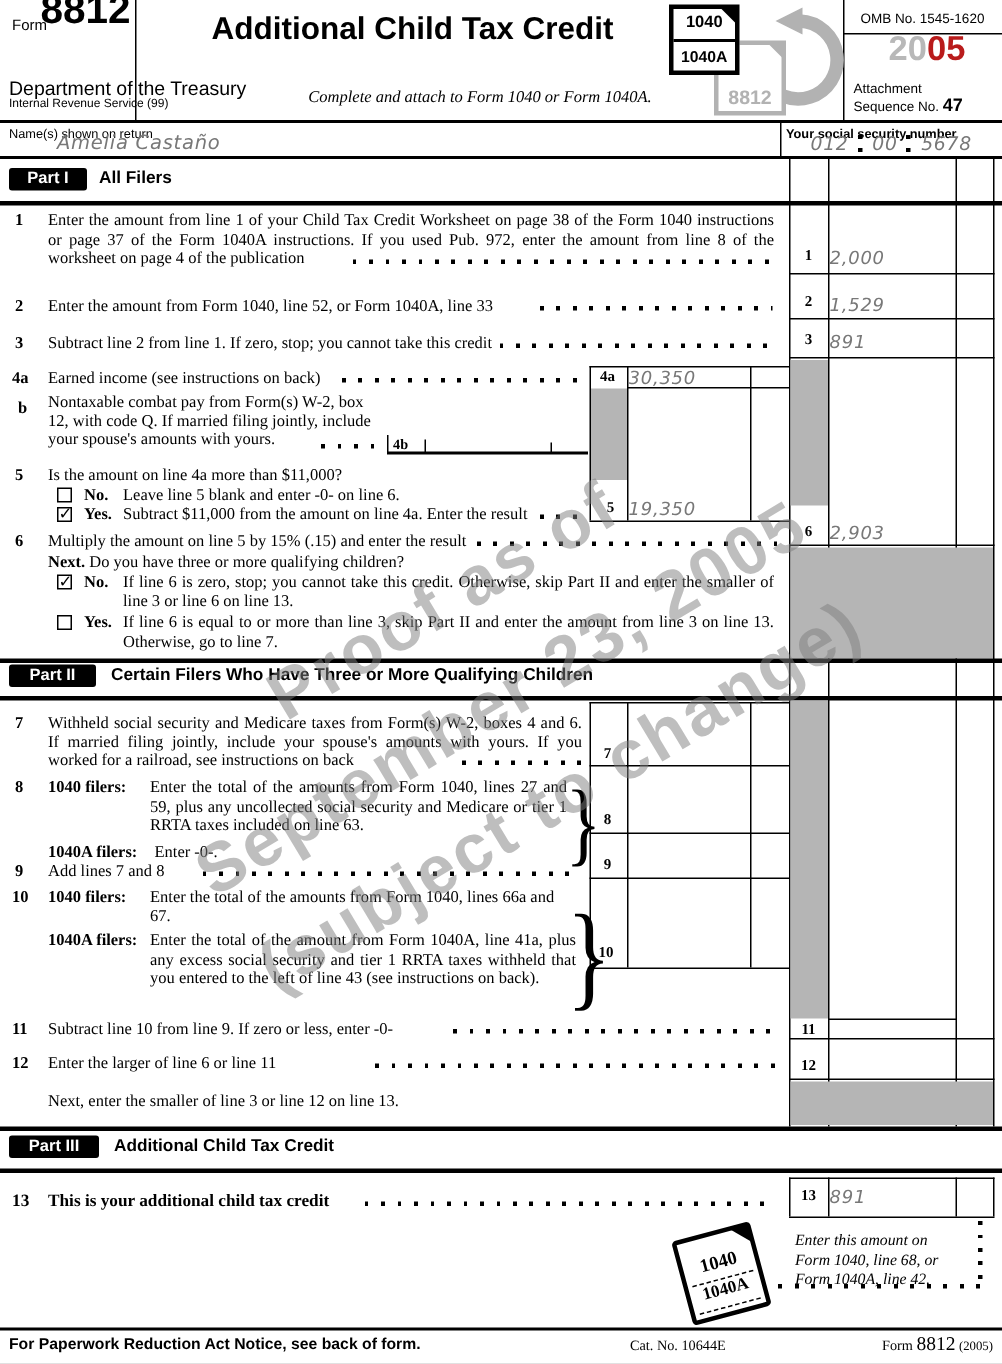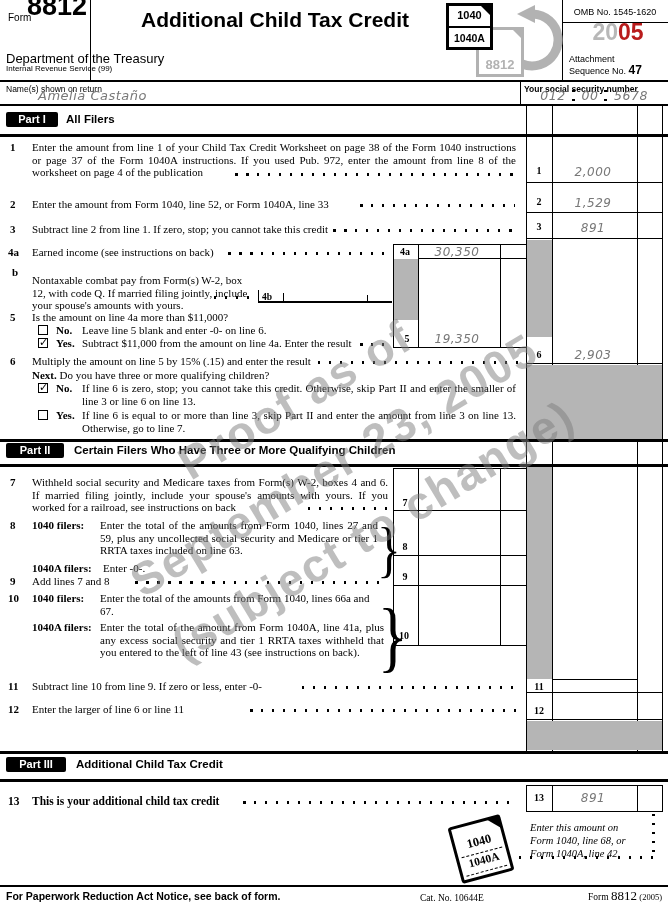--- a/index.html
+++ b/index.html
@@ -10,21 +10,21 @@
   .hl{position:absolute;background:#000;height:1px}
   .vl{position:absolute;background:#000;width:1px}
   .gray{position:absolute;background:#b5b5b5}
   .t{position:absolute;font-size:11px;line-height:12.5px}
   .j{text-align:justify}
   .b{font-weight:bold}
   .sans{font-family:"Liberation Sans",sans-serif}
   .hw{font-family:"DejaVu Sans",sans-serif;font-style:italic;color:#787878;
       font-size:12px;letter-spacing:.5px}
   .cellno{position:absolute;font-size:10px;font-weight:bold;text-align:center;width:22px}
-  .val{position:absolute;text-align:center;width:80px}
+  .val{position:absolute;text-align:left;width:80px}
   .dots{position:absolute;height:2.5px;
         background-image:repeating-linear-gradient(90deg,#000 0 2.5px,transparent 2.5px 11px)}
   .vdots{position:absolute;width:2.5px;
         background-image:repeating-linear-gradient(180deg,#000 0 2.5px,transparent 2.5px 9px)}
   .cb{position:absolute;width:10px;height:10px;border:1.3px solid #000;
       font-family:"DejaVu Sans",sans-serif;font-size:11px;line-height:8px}
   .badge{position:absolute;background:#000;color:#fff;font-family:"Liberation Sans",sans-serif;
          font-weight:bold;font-size:11px;text-align:center;height:15px;padding-top:1px;border-radius:2px}
   .pt{position:absolute;font-family:"Liberation Sans",sans-serif;font-weight:bold;font-size:11.5px}
   .brace{position:absolute;font-family:"Liberation Serif",serif;font-weight:400;color:#000}
@@ -39,20 +39,21 @@
 
   <div class="vl" style="left:90px;top:0;height:80px"></div>
   <div class="vl" style="left:562px;top:0;height:80px"></div>
   <div class="hl" style="left:0;top:80px;width:668px;height:2px"></div>
 
   <div class="t sans" style="left:8px;top:12px;font-size:10px">Form</div>
   <div class="t sans b" style="left:27px;top:0px;font-size:27px">8812</div>
   <div class="t sans b" style="left:110px;top:14px;width:330px;text-align:center;font-size:21px">Additional Child Tax Credit</div>
   <div class="t sans" style="left:6px;top:53px;font-size:13px">Department of the Treasury</div>
   <div class="t sans" style="left:6px;top:63px;font-size:8px">Internal Revenue Service  (99)</div>
+  <div class="t" style="left:170px;top:59px;width:300px;text-align:center;font-style:italic;font-size:11px">Complete and attach to Form 1040 or Form 1040A.</div>
 
   <svg class="abs" style="left:497px;top:2px" width="72" height="78" viewBox="0 0 72 78">
     <path d="M 36 12 A 26 26 0 1 1 12 50" fill="none" stroke="#b2b2b2" stroke-width="9"></path>
     <polygon points="38,3 38,21 20,12" fill="#b2b2b2"></polygon>
   </svg>
   <div class="abs" style="left:476px;top:27px;width:48px;height:50px;border:3px solid #b2b2b2;background:#fff">
     <div class="abs" style="top:-1px;right:-1px;width:0;height:0;border-left:10px solid transparent;border-top:10px solid #b2b2b2"></div>
     <div class="abs sans b" style="bottom:2px;width:100%;text-align:center;color:#b2b2b2;font-size:13px">8812</div>
   </div>
   <div class="abs" style="left:446px;top:3px;width:47px;height:47px;border:3px solid #000;background:#fff">
@@ -129,21 +130,21 @@
   <div class="cellno" style="left:394px;top:246px">4a</div>
   <div class="val hw" style="left:419px;top:245px;width:76px">30,350</div>
   <div class="cellno" style="left:396px;top:333px">5</div>
   <div class="val hw" style="left:419px;top:332px;width:76px">19,350</div>
 
   <div class="t b" style="left:8px;top:246px">4a</div>
   <div class="t" style="left:32px;top:246px">Earned income (see instructions on back)</div>
   <div class="dots" style="left:228px;top:252px;width:158px"></div>
 
   <div class="t b" style="left:12px;top:266px">b</div>
-  <div class="t" style="left:32px;top:274px;width:226px">Nontaxable combat pay from Form(s) W-2, box 12, with code Q. If married filing jointly, include your spouse's amounts with yours.</div>
+  <div class="t" style="left:32px;top:262px;width:226px">Nontaxable combat pay from Form(s) W-2, box 12, with code Q. If married filing jointly, include your spouse's amounts with yours.</div>
   <div class="dots" style="left:214px;top:296px;width:40px"></div>
   <div class="hl" style="left:258px;top:301px;width:134px;height:1.5px"></div>
   <div class="vl" style="left:258px;top:290px;height:12px"></div>
   <div class="vl" style="left:283px;top:293px;height:9px"></div>
   <div class="vl" style="left:367px;top:295px;height:7px"></div>
   <div class="t b" style="left:262px;top:291px;font-size:9.5px">4b</div>
 
   <div class="t b" style="left:10px;top:311px">5</div>
   <div class="t" style="left:32px;top:311px">Is the amount on line 4a more than $11,000?</div>
   <div class="cb" style="left:38px;top:325px"></div>
@@ -216,20 +217,21 @@
   <div class="cellno" style="left:528px;top:681px">11</div>
   <div class="val hw" style="left:553px;top:680px"></div>
   <div class="hl" style="left:526px;top:692px;width:137px"></div>
 
   <div class="t b" style="left:8px;top:703px">12</div>
   <div class="t" style="left:32px;top:703px">Enter the larger of line 6 or line 11</div>
   <div class="dots" style="left:250px;top:709px;width:268px"></div>
   <div class="cellno" style="left:528px;top:705px">12</div>
   <div class="val hw" style="left:553px;top:704px"></div>
   <div class="hl" style="left:526px;top:719px;width:137px"></div>
+  <div class="t" style="left:32px;top:728px">Next, enter the smaller of line 3 or line 12 on line 13.</div>
   <div class="gray" style="left:527px;top:721px;width:135px;height:29px"></div>
 
   <div class="hl" style="left:0;top:751px;width:668px;height:2.5px"></div>
   <div class="badge" style="left:6px;top:757px;width:60px">Part III</div>
   <div class="pt" style="left:76px;top:758px">Additional Child Tax Credit</div>
   <div class="hl" style="left:0;top:779px;width:668px;height:2.5px"></div>
 
   <div class="t b" style="left:8px;top:795px;font-size:11.5px">13</div>
   <div class="t b" style="left:32px;top:795px;font-size:11.5px">This is your additional child tax credit</div>
   <div class="dots" style="left:243px;top:801px;width:272px"></div>

